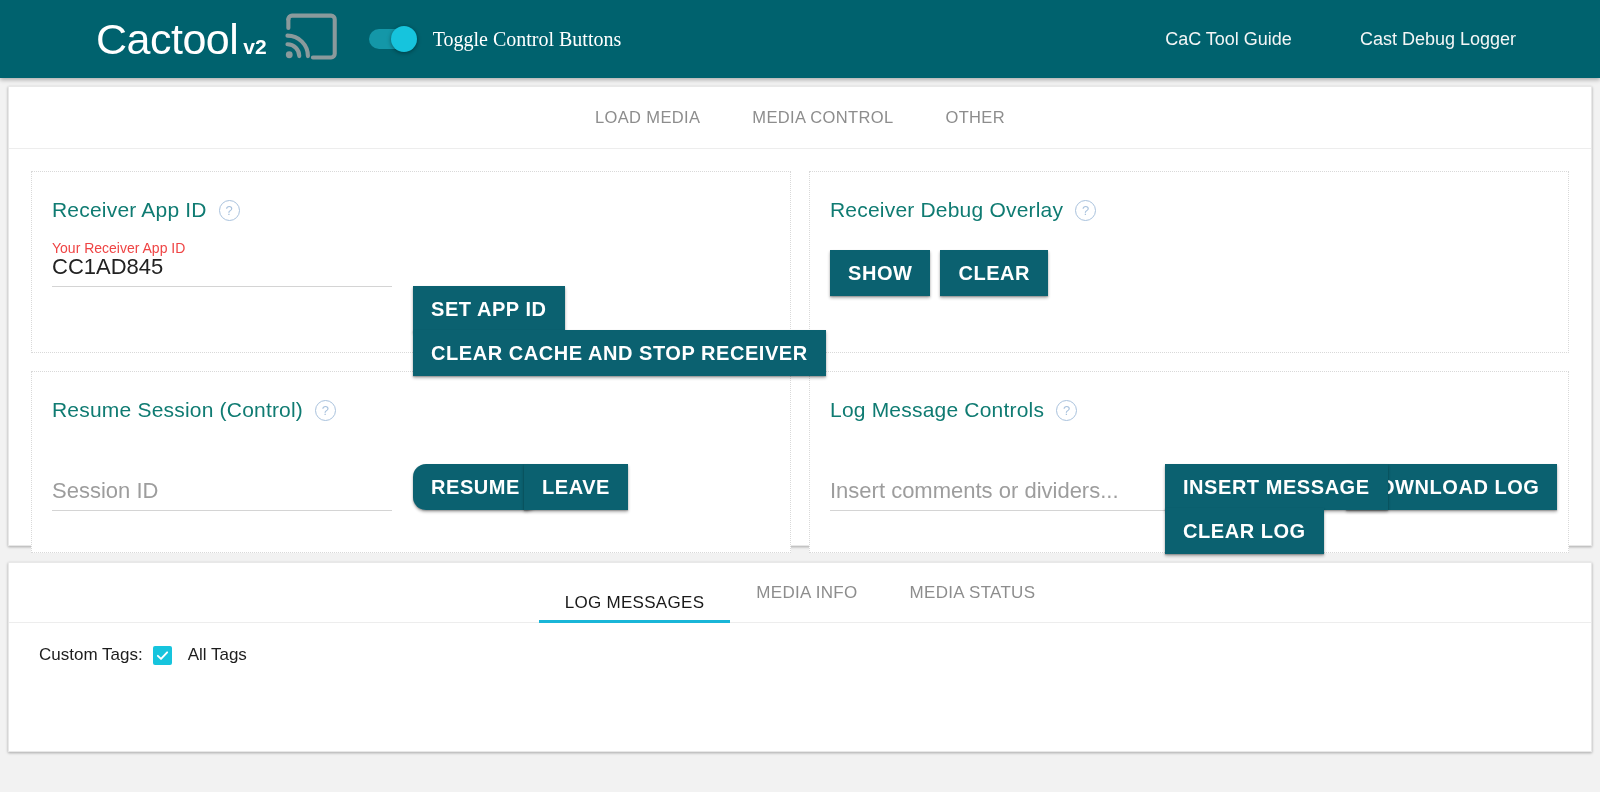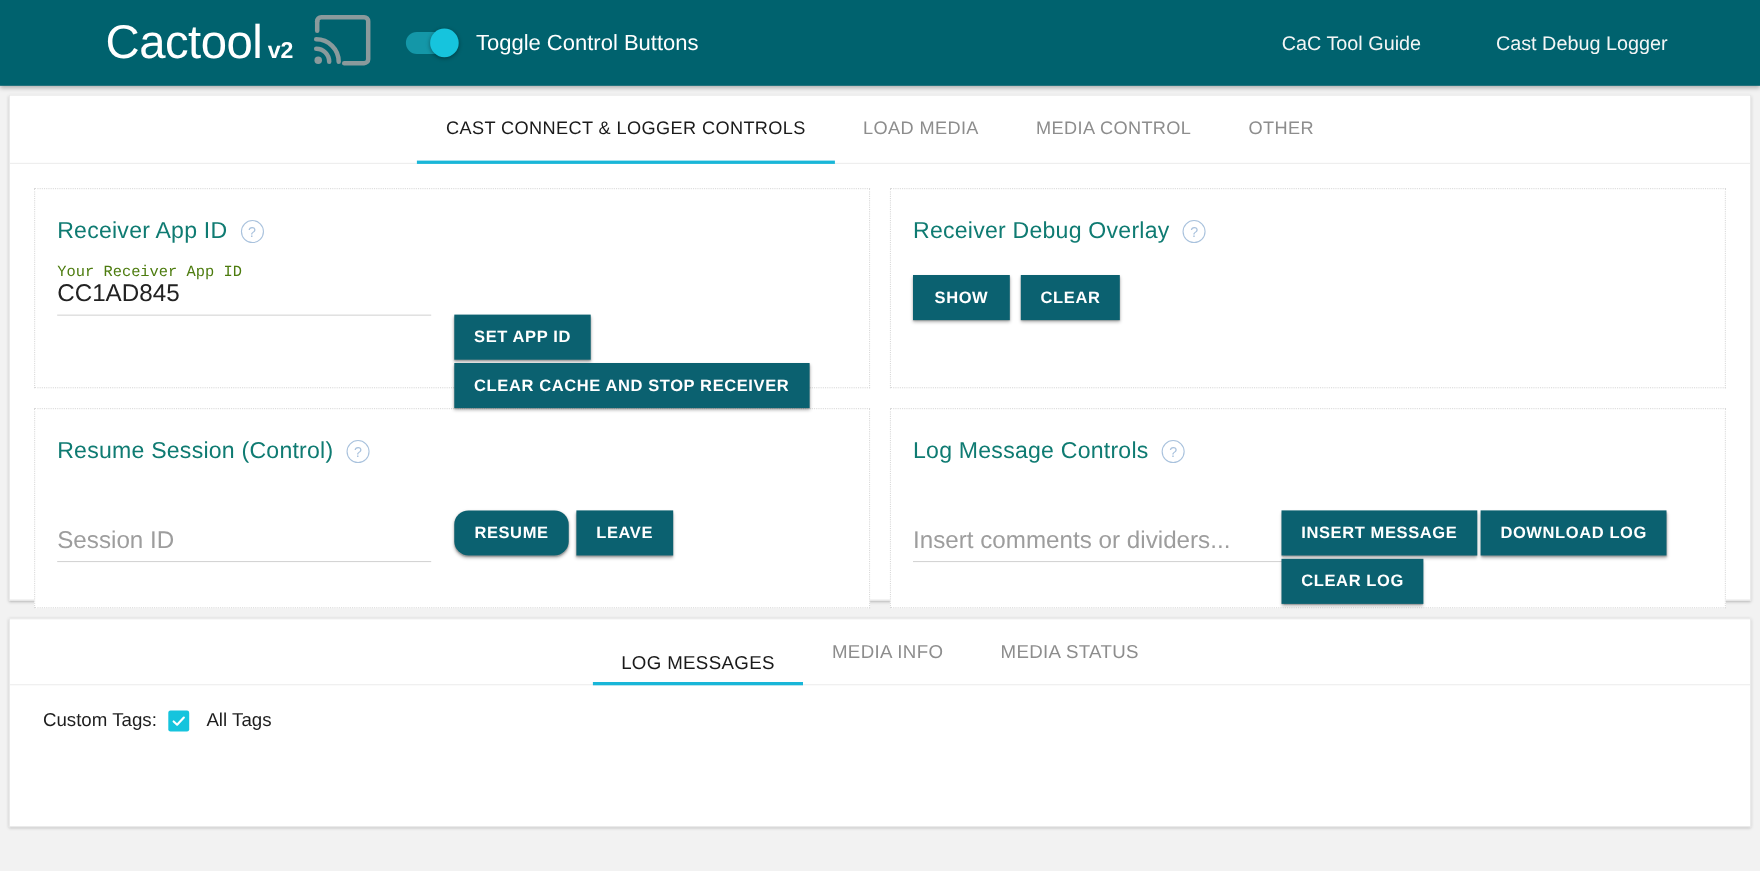--- a/index.html
+++ b/index.html
@@ -60,20 +60,21 @@
     width: 26px; height: 26px;
     border-radius: 50%;
     background: #16c4dd;
     box-shadow: 0 1px 4px rgba(0,0,0,.4);
   }
   .toggle-label {
     color: #ffffff;
     font-size: 20px;
     margin-left: 18px;
     white-space: nowrap;
+    font-family: Liberation Serif, serif;
   }
   .appbar-links {
     margin-left: auto;
     display: flex;
     align-items: center;
     gap: 68px;
     padding-right: 50px;
   }
   .appbar-link {
     color: #f4f6f6;
@@ -170,23 +171,22 @@
   
   .field {
     position: relative;
     width: 340px;
     padding-top: 14px;
   }
   .field-label {
     position: absolute;
     top: 0; left: 0;
     font-size: 14px;
-    color: #4d7c0f;
-    white-space: nowrap;
-    font-family: Liberation Mono, monospace;
+    color: #ef4444;
+    white-space: nowrap;
   }
   .field-value {
     font-size: 22px;
     color: #222;
     padding-bottom: 6px;
     border-bottom: 1px solid #d4d4d4;
     min-height: 30px;
   }
   .field-placeholder {
     font-size: 22px;
@@ -196,21 +196,21 @@
     min-height: 30px;
   }
   .field.wide { width: 360px; }
 
   
   .btn {
     background: #0b6170;
     color: #ffffff;
     border: none;
     font-family: "Liberation Sans", sans-serif;
-    font-size: 15px;
+    font-size: 20px;
     font-weight: 700;
     letter-spacing: .55px;
     padding: 13px 18px;
     cursor: pointer;
     box-shadow: 0 2px 3px rgba(0,0,0,.30), 0 1px 1px rgba(0,0,0,.16);
     white-space: nowrap;
     line-height: 1;
   }
   .btn-row {
     display: flex;
@@ -301,21 +301,20 @@
 
   <div class="appbar-links">
     <a class="appbar-link">CaC Tool Guide</a>
     <a class="appbar-link">Cast Debug Logger</a>
   </div>
 </div>
 
 <div class="card main-card">
 
   <div class="tabbar">
-    <div class="tab active">CAST CONNECT &amp; LOGGER CONTROLS</div>
     <div class="tab">LOAD MEDIA</div>
     <div class="tab">MEDIA CONTROL</div>
     <div class="tab">OTHER</div>
   </div>
 
   <div class="panel-grid">
 
     <div class="panel">
       <div class="panel-title">
         <span>Receiver App ID</span>

